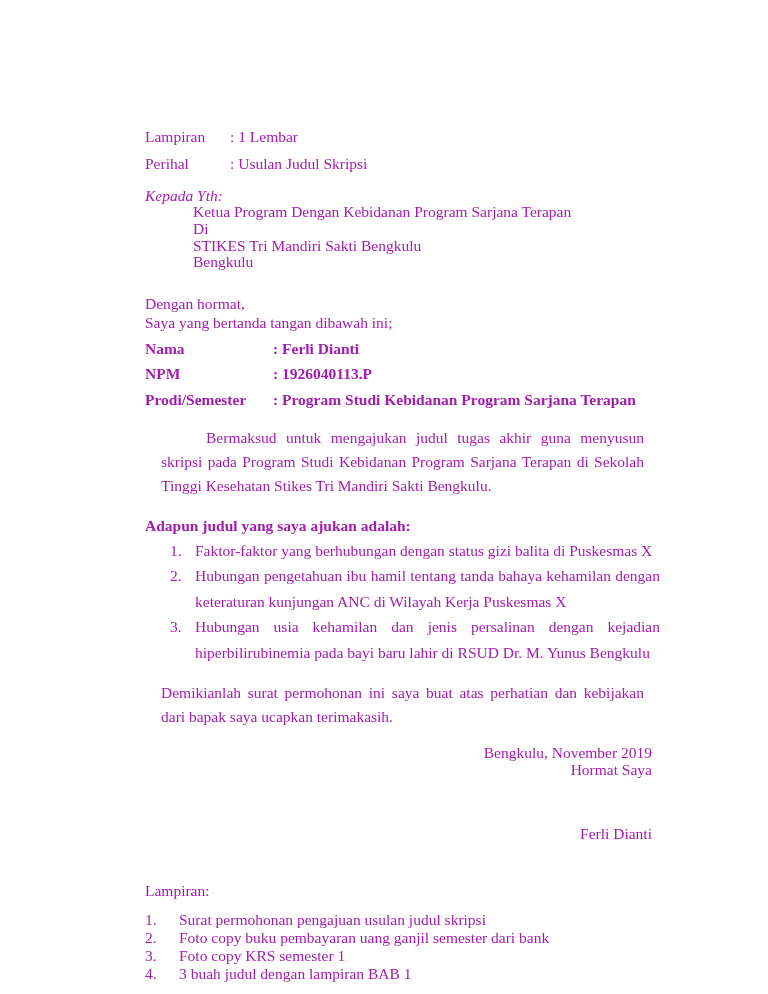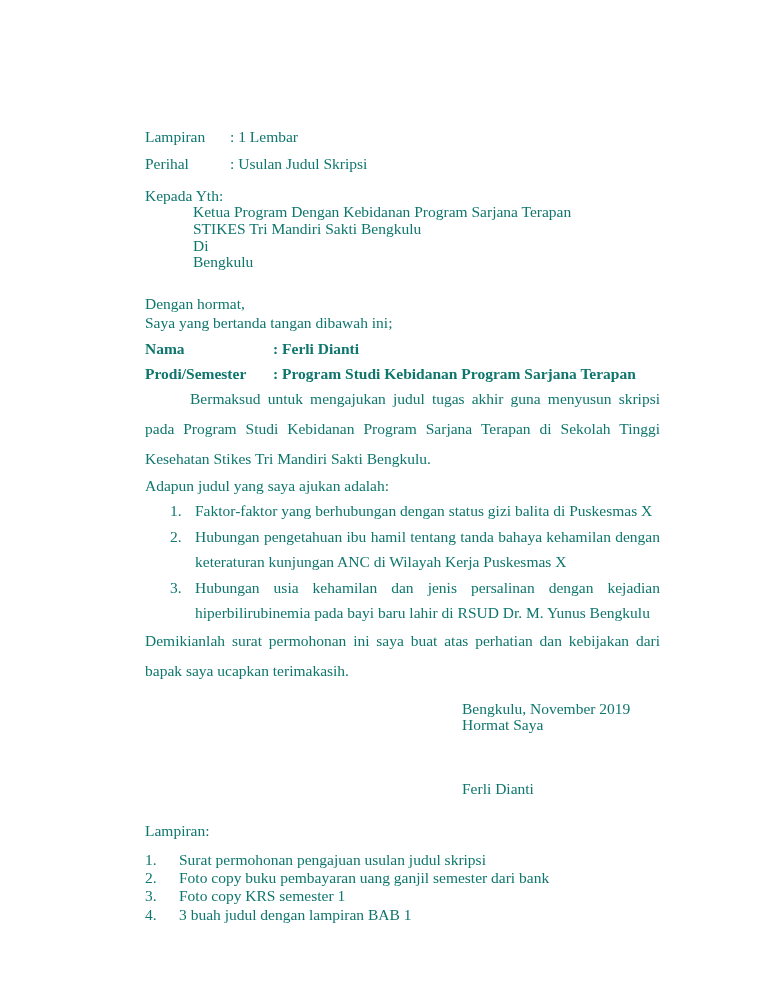--- a/index.html
+++ b/index.html
@@ -9,39 +9,40 @@
   }
   .page {
     position: relative;
     width: 768px;
     height: 994px;
     background: #ffffff;
     box-sizing: border-box;
     padding: 128px 108px 0 145px;
     font-family: "Liberation Serif", "DejaVu Serif", serif;
     font-size: 15.5px;
-    color: #0f766e;
+    color: #a21caf;
     overflow: hidden;
   }
 
   
   .meta-row {
     line-height: 17px;
     margin-bottom: 10px;
     white-space: nowrap;
   }
   .meta-label {
     display: inline-block;
     width: 85px;
   }
 
   
   .recipient-intro {
     line-height: 17px;
     margin-top: 15px;
+    font-style: italic;
   }
   .recipient-lines {
     margin-left: 48px;
     line-height: 16.8px;
   }
 
   
   .salutation {
     margin-top: 24px;
     line-height: 18.7px;
@@ -54,29 +55,30 @@
     white-space: nowrap;
   }
   .identity-label {
     display: inline-block;
     width: 128px;
     margin-top: 7px;
   }
 
   
   .body-par {
-    margin: 0;
-    line-height: 30px;
+    margin: 16px;
+    line-height: 24px;
     text-align: justify;
   }
   .body-par.first-indent {
     text-indent: 45px;
   }
   .titles-intro {
     line-height: 24px;
+    font-weight: bold;
   }
 
   
   .judul-list {
     line-height: 25.5px;
   }
   .judul-item {
     display: flex;
   }
   .judul-item .num {
@@ -87,33 +89,33 @@
     flex: 1;
     text-align: justify;
   }
 
   
   .signature {
     margin-top: 15px;
     margin-left: auto;
     margin-right: 8px;
     width: 190px;
-    text-align: left;
+    text-align: right;
     line-height: 16.8px;
   }
   .sig-space {
     height: 47px;
   }
   .sig-name {
     font-weight: normal;
   }
 
   
   .attachments-title {
-    margin-top: 24px;
+    margin-top: 39px;
     line-height: 17px;
   }
   .attach-list {
     margin-top: 12px;
     line-height: 18.2px;
   }
   .attach-item {
     display: flex;
   }
   .attach-item .num {
@@ -135,34 +137,37 @@
     </div>
     <div class="meta-row">
       <span class="meta-label">Perihal</span><span>: Usulan Judul Skripsi</span>
     </div>
   </div>
 
   <div>
     <div class="recipient-intro">Kepada Yth:</div>
     <div class="recipient-lines">
       <div>Ketua Program Dengan Kebidanan Program Sarjana Terapan</div>
+      <div>Di</div>
       <div>STIKES Tri Mandiri Sakti Bengkulu</div>
-      <div>Di</div>
       <div>Bengkulu</div>
     </div>
   </div>
 
   <div class="salutation">
     <div>Dengan hormat,</div>
     <div>Saya yang bertanda tangan dibawah ini;</div>
   </div>
 
   <div>
     <div class="identity-row">
       <span class="identity-label">Nama</span><span>: Ferli Dianti</span>
+    </div>
+    <div class="identity-row">
+      <span class="identity-label">NPM</span><span>: 1926040113.P</span>
     </div>
     <div class="identity-row">
       <span class="identity-label">Prodi/Semester</span><span>: Program Studi Kebidanan Program Sarjana Terapan</span>
     </div>
   </div>
 
   <p class="body-par first-indent">Bermaksud untuk mengajukan judul tugas akhir guna menyusun skripsi pada Program Studi Kebidanan Program Sarjana Terapan  di Sekolah Tinggi Kesehatan Stikes Tri Mandiri Sakti Bengkulu.</p>
 
   <div class="titles-intro">Adapun judul yang saya ajukan adalah:</div>
 

